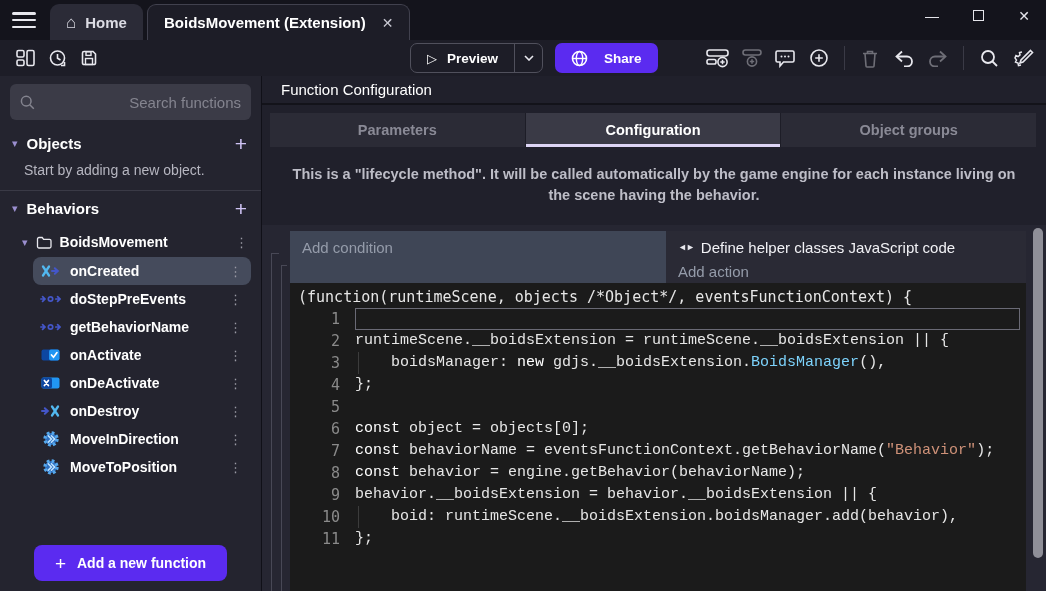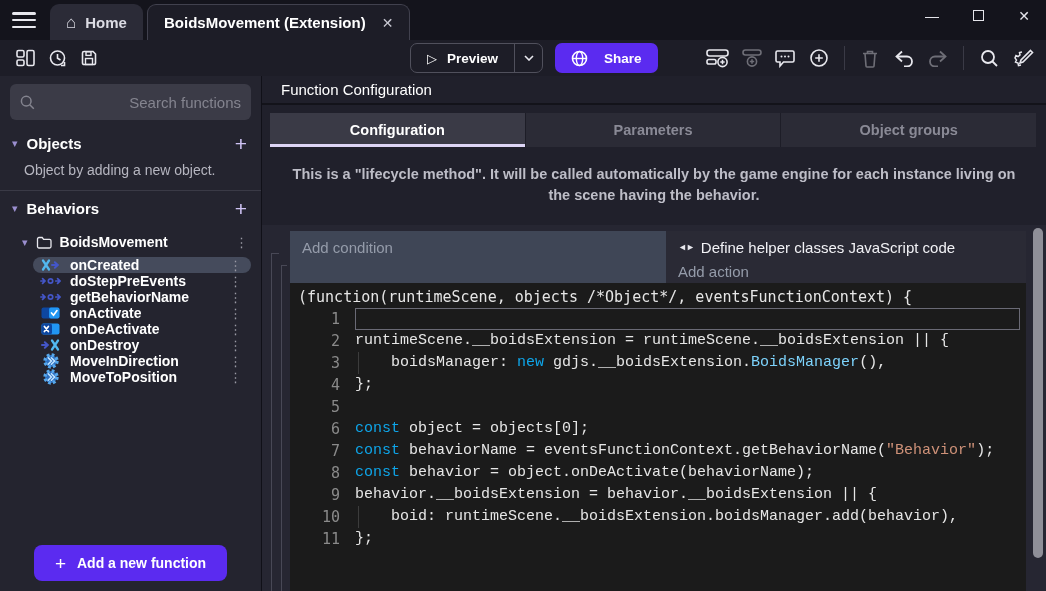--- a/index.html
+++ b/index.html
@@ -52,21 +52,21 @@
   .section-row { height:34px; display:flex; align-items:center; padding:0 14px 0 12px; gap:9px; }
   .tri { color:#9b8fd0; font-size:11px; }
   .section-label { font-weight:700; font-size:15px; color:#fff; flex:1; }
   .plus { color:#cfc3f4; font-size:21px; font-weight:400; cursor:pointer; line-height:1; }
   .hint { color:#b6b6c0; font-size:14px; padding:2px 12px 12px 24px; }
   .divider { height:1px; background:#3a3a46; margin:0; }
   .tree { flex:1; min-height:0; overflow:hidden; padding-top:2px; }
   .folder-row { height:30px; display:flex; align-items:center; gap:8px; padding:0 14px 0 22px; }
   .folder-label { font-weight:700; font-size:14px; color:#fff; flex:1; }
   .kebab { color:#9a9aa5; font-size:13px; width:12px; text-align:center; cursor:pointer; }
-  .tree-item { height:16px; margin:0 10px 0 33px; border-radius:8px; display:flex; align-items:center; gap:9px; padding:0 10px 0 7px; cursor:pointer; }
+  .tree-item { height:28px; margin:0 10px 0 33px; border-radius:8px; display:flex; align-items:center; gap:9px; padding:0 10px 0 7px; cursor:pointer; }
   .tree-item.selected { background:#454b5c; }
   .tree-icon { width:21px; display:flex; align-items:center; justify-content:center; flex:0 0 21px; }
   .tree-label { font-weight:700; font-size:14px; color:#fff; flex:1; white-space:nowrap; }
   .add-fn-btn { margin:8px 34px 10px; height:36px; background:#5b2bf0; border-radius:8px; display:flex; align-items:center; justify-content:center; gap:11px; cursor:pointer; flex:0 0 36px; }
   .add-fn-plus { color:#fff; font-size:19px; line-height:1; }
   .add-fn-label { color:#fff; font-weight:700; font-size:14px; }
 
   
   .main { flex:1; background:#20202b; display:flex; flex-direction:column; min-width:0; }
   .main .panel-header { border-bottom:2px solid #13131a; padding-left:19px; }
@@ -91,21 +91,21 @@
   .code-glyph { font-size:9px; color:#e8e8ee; letter-spacing:-1px; }
   .act-add { color:#959caa; font-size:15px; height:24px; display:flex; align-items:center; cursor:pointer; }
 
   .code { flex:1; background:#1b1b1b; font-family:"DejaVu Sans Mono", monospace; font-size:15px; line-height:22px; color:#e6e6e6; padding:3px 6px 0 8px; overflow:hidden; min-height:0; }
   .code-head, .code-foot { white-space:pre-wrap; word-break:break-word; }
   .code-line { display:flex; height:22px; position:relative; }
   .lnum { width:42px; text-align:right; color:#8a8a8a; flex:0 0 42px; padding-right:0; }
   .ltext { flex:1; margin-left:15px; position:relative; white-space:pre;font-family:Liberation Mono, monospace; }
   .code-line.boxed .ltext { border:1px solid #6a6a75; }
   .ltext .iguide { position:absolute; left:3px; top:0; bottom:0; width:1px; background:#3c3c3c; }
-  .tok-kw { color:#0ea5e9; }
+  .tok-kw { color:#ffffff; }
   .tok-ty { color:#7dd3fc; }
   .tok-st { color:#ce9178; }
   .code-foot { margin-top:16px; color:#e6e6e6; }
   .tok-cm { color:#7d7d7d; }
 
   .scrollbar { position:absolute; right:3px; top:3px; bottom:3px; width:10px; }
   .thumb { position:absolute; top:0; left:0; right:0; height:330px; background:#8f8f98; border-radius:6px; cursor:pointer; }
 </style>
 </head>
 <body>
@@ -256,21 +256,21 @@
             </svg>
           <input type="text" placeholder="Search functions" style="">
         </div>
       </div>
 
       <div class="section-row">
         <span class="tri">▾</span>
         <span class="section-label">Objects</span>
         <span class="plus">+</span>
       </div>
-      <div class="hint">Object by adding a new object.</div>
+      <div class="hint">Start by adding a new object.</div>
       <div class="divider"></div>
 
       <div class="section-row">
         <span class="tri">▾</span>
         <span class="section-label">Behaviors</span>
         <span class="plus">+</span>
       </div>
 
       <div class="tree">
         <div class="folder-row">
@@ -379,22 +379,22 @@
       <div class="add-fn-btn">
         <span class="add-fn-plus">+</span>
         <span class="add-fn-label">Add a new function</span>
       </div>
     </aside>
 
     <section class="main">
       <div class="panel-header">Function Configuration</div>
 
       <div class="tabs">
+        <div class="mtab">Parameters</div>
         <div class="mtab active">Configuration</div>
-        <div class="mtab">Parameters</div>
         <div class="mtab">Object groups</div>
       </div>
 
       <div class="desc">This is a "lifecycle method". It will be called automatically by the game engine for each instance living on the scene having the behavior.</div>
 
       <div class="events">
         <div class="rail">
             <div class="g1"></div>
             <div class="g2"></div>
           </div>
@@ -444,21 +444,21 @@
     <span class="ltext"><span class="tok-kw">const</span><span> object = objects[0];</span></span>
   </div>
 
   <div class="code-line">
     <span class="lnum">7</span>
     <span class="ltext"><span class="tok-kw">const</span><span> behaviorName = eventsFunctionContext.getBehaviorName(</span><span class="tok-st">"Behavior"</span><span>);</span></span>
   </div>
 
   <div class="code-line">
     <span class="lnum">8</span>
-    <span class="ltext"><span class="tok-kw">const</span><span> behavior = object.onDeActivate(behaviorName);</span></span>
+    <span class="ltext"><span class="tok-kw">const</span><span> behavior = engine.getBehavior(behaviorName);</span></span>
   </div>
 
   <div class="code-line">
     <span class="lnum">9</span>
     <span class="ltext"><span>behavior.__boidsExtension = behavior.__boidsExtension || {</span></span>
   </div>
 
   <div class="code-line">
     <span class="lnum">10</span>
     <span class="ltext"><span class="iguide"></span><span>    boid: runtimeScene.__boidsExtension.boidsManager.add(behavior),</span></span>

